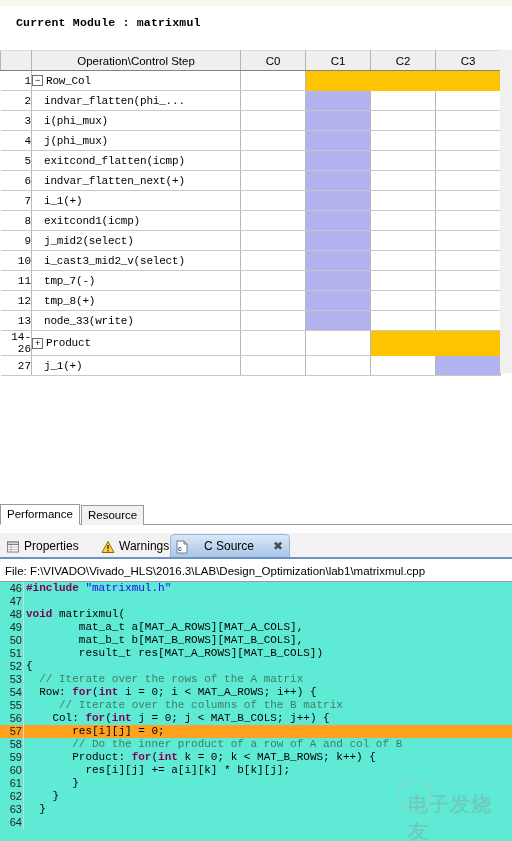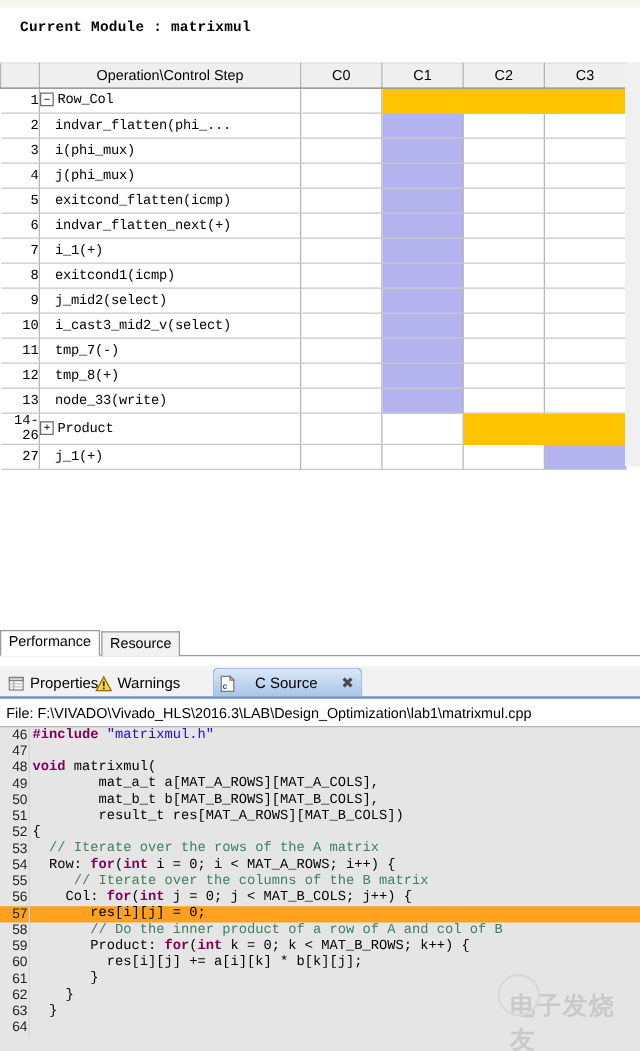--- a/index.html
+++ b/index.html
@@ -141,21 +141,21 @@
   
   .file-bar{
     position:absolute;left:0;top:562px;width:512px;height:19px;
     background:#fff;border-bottom:1px solid #9a9a9a;
     font-size:11.5px;line-height:19px;padding-left:5px;
     white-space:nowrap;overflow:hidden;
   }
 
   
   .code-wrap{
-    position:absolute;left:0;top:582px;width:512px;height:259px;background:#e5e5e5;
+    position:absolute;left:0;top:582px;width:512px;height:259px;background:#5eead4;
     overflow:hidden;
   }
   .code-row{
     position:relative;height:13px;line-height:13px;white-space:pre;
     font-family:"Liberation Mono", monospace;font-size:11px;
   }
   .code-row.hl{background:#ffa01e;}
   .gutter{
     position:absolute;left:0;top:0;width:22px;height:13px;
     text-align:right;color:#222;font-family:"Liberation Sans", sans-serif;
@@ -353,21 +353,21 @@
         <rect x="1.5" y="2" width="11" height="10" fill="#fff" stroke="#808080"></rect>
         <rect x="1.5" y="2" width="11" height="2.5" fill="#c8d8e8" stroke="#808080"></rect>
         <line x1="5" y1="4.5" x2="5" y2="12" stroke="#a0a0a0"></line>
         <line x1="1.5" y1="7" x2="12.5" y2="7" stroke="#c0c0c0"></line>
         <line x1="1.5" y1="9.5" x2="12.5" y2="9.5" stroke="#c0c0c0"></line>
       </svg>
     </span>
     <span>Properties</span>
   </div>
 
-  <div class="vt" style="left:72px;">
+  <div class="vt" style="left:97px;">
     <span class="glyph">
       <svg width="14" height="14" viewBox="0 0 14 14">
         <polygon points="7,1.5 13,12.5 1,12.5" fill="#ffd24d" stroke="#8a6d00" stroke-width="1"></polygon>
         <rect x="6.3" y="5" width="1.4" height="4" fill="#3a2c00"></rect>
         <rect x="6.3" y="10" width="1.4" height="1.4" fill="#3a2c00"></rect>
       </svg>
     </span>
     <span>Warnings</span>
   </div>
 

